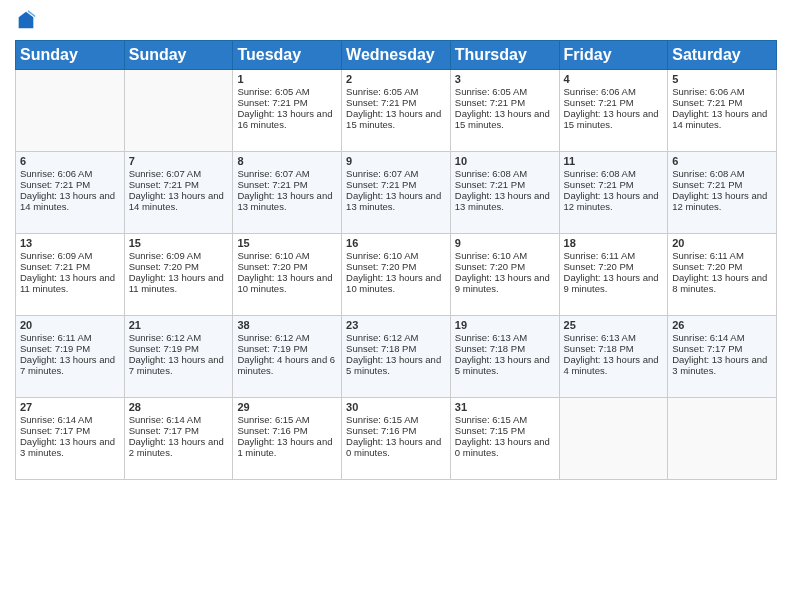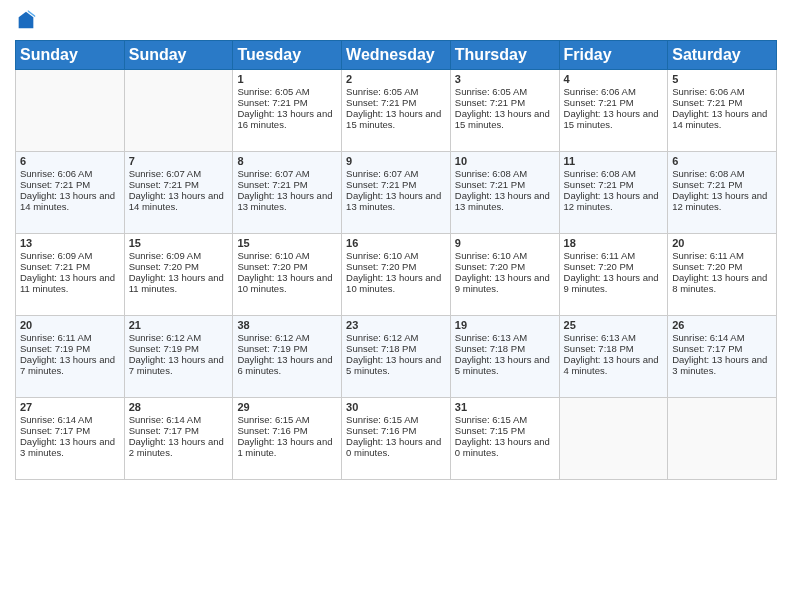--- a/index.html
+++ b/index.html
@@ -252,21 +252,21 @@
           <td>
             <span class="day-num">21</span>
             <div>Sunrise: 6:12 AM</div>
             <div>Sunset: 7:19 PM</div>
             <div>Daylight: 13 hours and 7 minutes.</div>
           </td>
           <td>
             <span class="day-num">38</span>
             <div>Sunrise: 6:12 AM</div>
             <div>Sunset: 7:19 PM</div>
-            <div>Daylight: 13 hours and 6 minutes.</div>
+            <div>Daylight: 4 hours and 6 minutes.</div>
           </td>
           <td>
             <span class="day-num">23</span>
             <div>Sunrise: 6:12 AM</div>
             <div>Sunset: 7:18 PM</div>
             <div>Daylight: 13 hours and 5 minutes.</div>
           </td>
           <td>
             <span class="day-num">19</span>
             <div>Sunrise: 6:13 AM</div>

